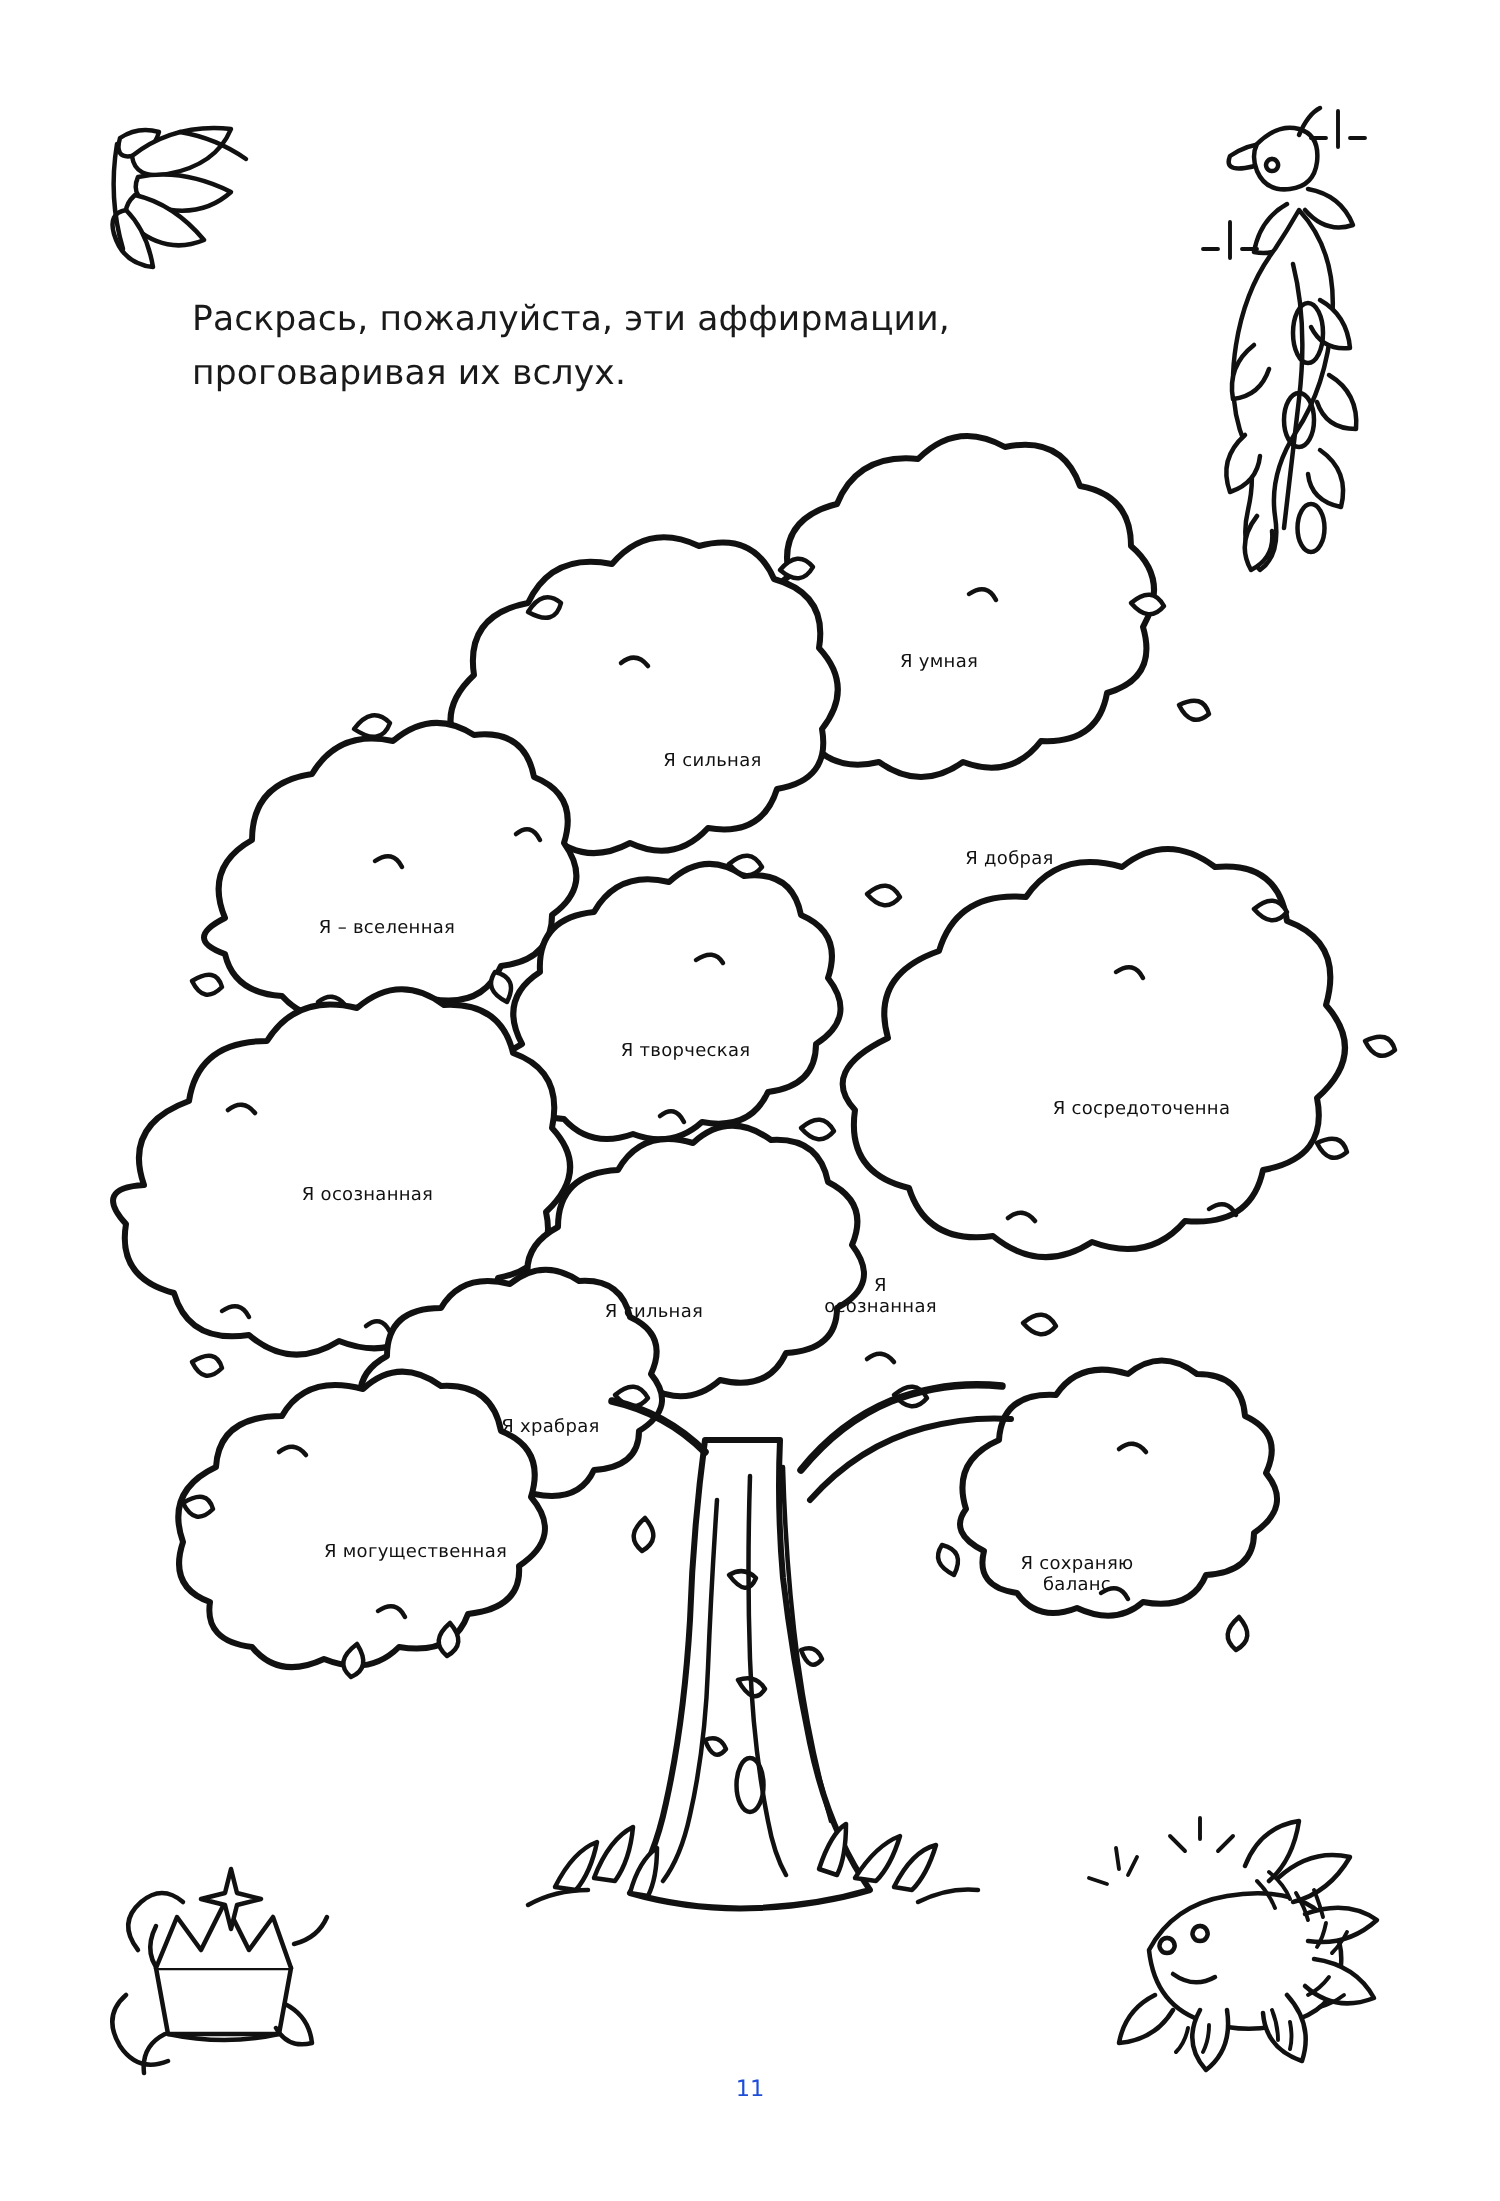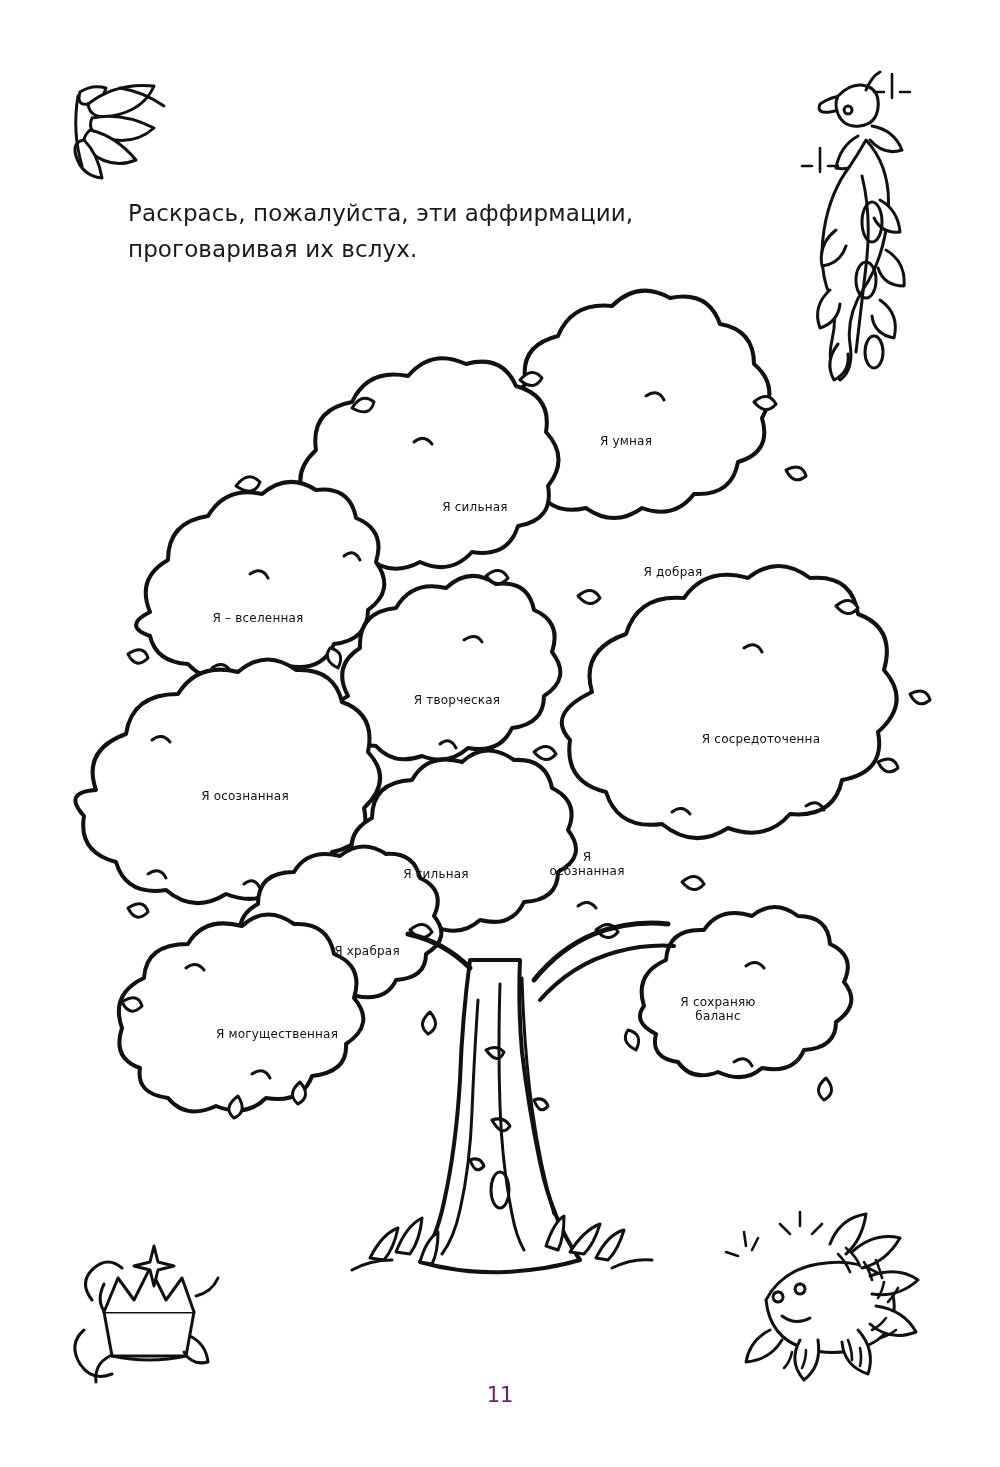--- a/index.html
+++ b/index.html
@@ -32,22 +32,22 @@
   }
   .instruction .line {
     display: block;
   }
   .page-number {
     position: absolute;
     left: 0;
     right: 0;
     top: 1383px;
     text-align: center;
-    font-size: 21px;
-    color: #701a75;
+    font-size: 15px;
+    color: #1d4ed8;
   }
   .art {
     position: absolute;
     left: 0;
     top: 0;
     width: 1000px;
     height: 1467px;
     pointer-events: none;
   }
   .label {
@@ -263,17 +263,17 @@
   <div class="label" style="left:673px; top:572px;">Я добрая</div>
   <div class="label" style="left:258px; top:618px;">Я – вселенная</div>
   <div class="label" style="left:457px; top:700px;">Я творческая</div>
   <div class="label" style="left:761px; top:739px;">Я сосредоточенна</div>
   <div class="label" style="left:245px; top:796px;">Я осознанная</div>
   <div class="label" style="left:436px; top:874px;">Я сильная</div>
   <div class="label" style="left:587px; top:864px;">Я
 осознанная</div>
   <div class="label" style="left:327px; top:951px;margin-left:40px;">Я храбрая</div>
   <div class="label" style="left:277px; top:1034px;">Я могущественная</div>
-  <div class="label" style="left:718px; top:1009px;">Я сохраняю
+  <div class="label" style="left:718px; top:1049px;">Я сохраняю
 баланс</div>
 
   <div class="page-number">11</div>
 </div>
 
 </body></html>

